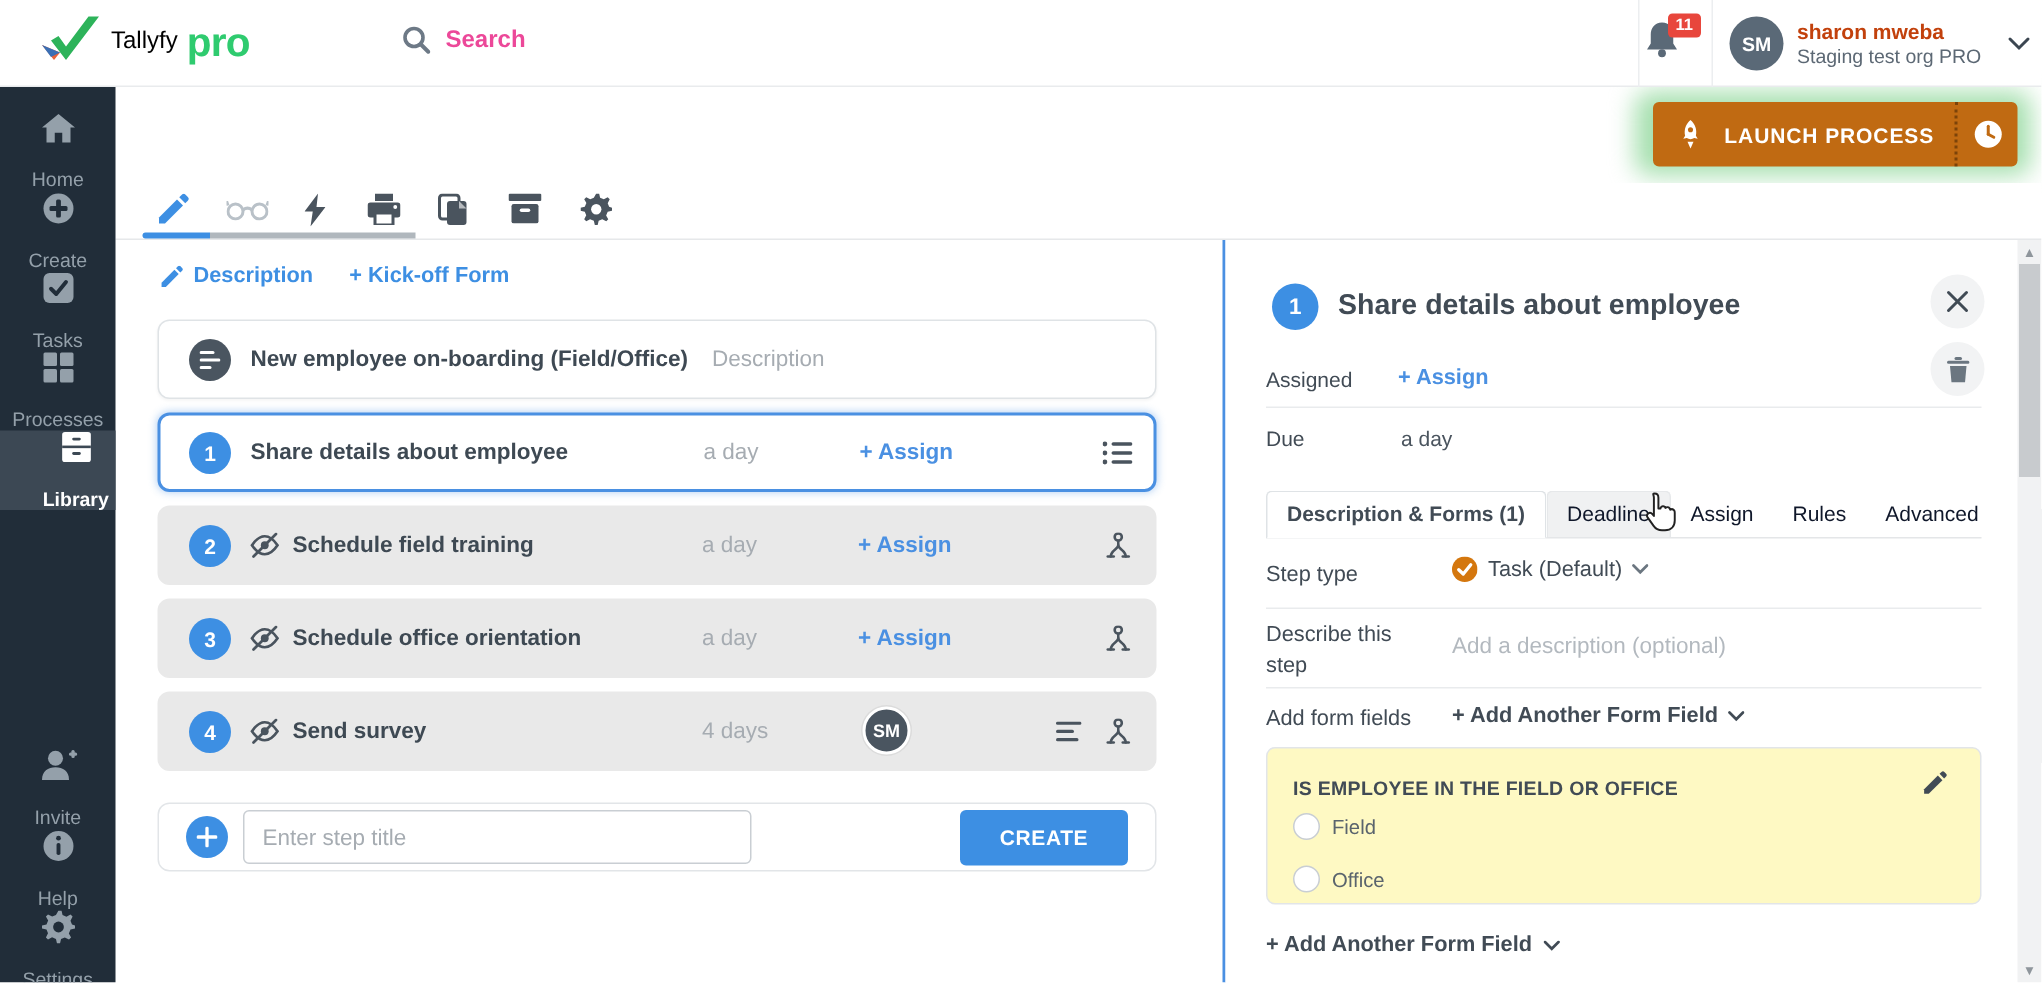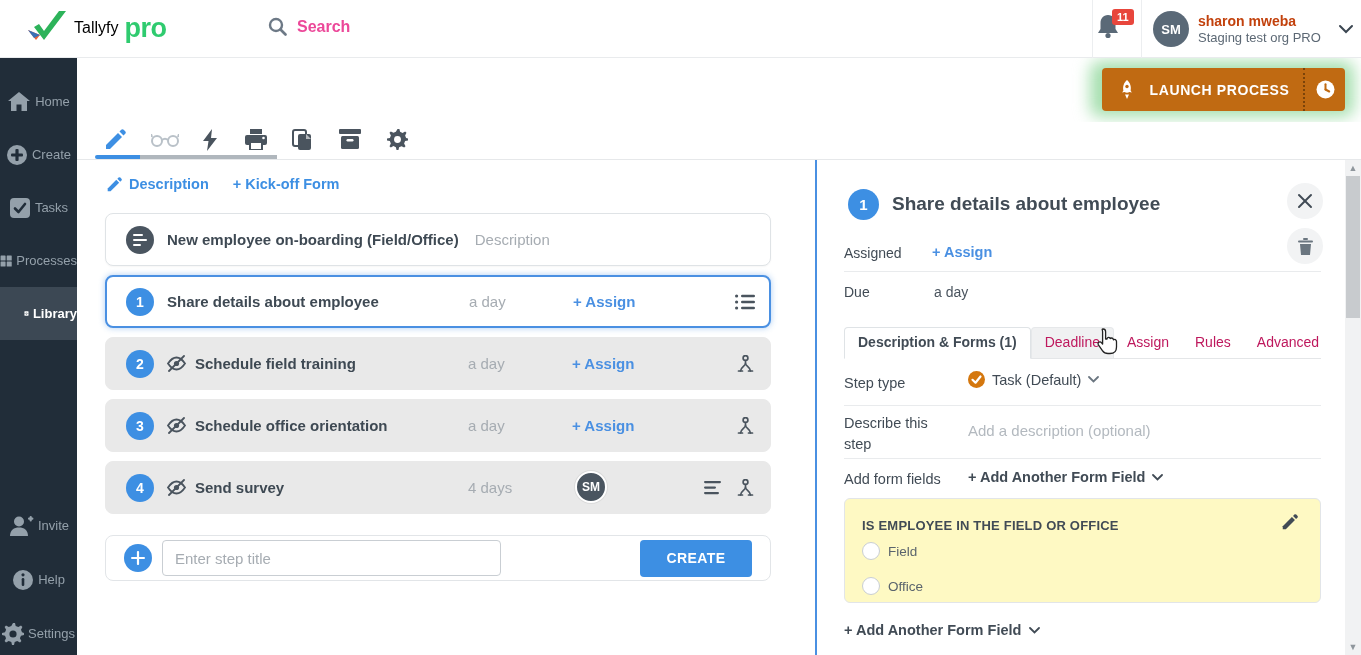--- a/index.html
+++ b/index.html
@@ -15,21 +15,21 @@
   .tb-divider { top:0; width:1px; height:58px; background:#eceef0; }
   .bell-wrap { left:1096px; top:13px; width:40px; height:36px; cursor:pointer; }
   .badge { position:absolute; left:16px; top:-4px; background:#e8463c; color:#fff; font-size:11px; font-weight:700; padding:2px 5px; border-radius:3px; }
   .avatar { width:36px; height:36px; border-radius:50%; background:#5a6977; color:#fff; font-size:13px; font-weight:700; display:flex; align-items:center; justify-content:center; }
   .user-wrap { left:1153px; top:11px; display:flex; align-items:center; gap:9px; cursor:pointer; }
   .user-name { font-size:14px; font-weight:700; color:#c2410c; line-height:17px; }
   .user-org { font-size:13px; color:#5c6874; line-height:16px; }
 
   
   .sidebar { left:0; top:58px; width:77px; height:597px; background:#212d39; z-index:20; }
-  .side-item { position:absolute; left:0; width:77px; height:53px; display:flex; align-items:center; justify-content:center; gap:4px; color:#94a0aa; font-size:13px; cursor:pointer; }
+  .side-item { position:absolute; left:0; width:77px; height:53px; display:flex; flex-direction:column; align-items:center; gap:16px; color:#94a0aa; font-size:13px; cursor:pointer; }
   .side-item.active { background:#3c4854; color:#fff; }
   .side-item svg { display:block; }
 
   
   .proc-header { left:77px; top:58px; width:1284px; height:64px; background:#fff; }
   .proc-icon { left:104px; top:77px; }
   .proc-kind { left:140px; top:71px; font-size:13px; color:#99a2ab; }
   .proc-title { left:140px; top:91px; font-size:16px; font-weight:700; color:#3e4953; }
   .launch-glow { left:1090px; top:61px; width:264px; height:56px; background:#a5dfae; border-radius:10px; filter:blur(8px); }
   .launch-btn { left:1102px; top:68px; width:243px; height:43px; background:#c06a12; border:none; border-radius:4px; color:#fff; font-family:"Liberation Sans",sans-serif; font-size:14px; font-weight:700; letter-spacing:.6px; display:flex; align-items:center; cursor:pointer; padding:0; }
@@ -71,21 +71,21 @@
   
   .v-divider { left:815px; top:160px; width:2px; height:495px; background:#4a90e2; }
   .panel { left:817px; top:160px; width:528px; height:495px; background:#fff; }
   .pnl-num { left:31px; top:29px; width:31px; height:31px; border-radius:50%; background:#3d8fe3; color:#fff; font-size:15px; font-weight:700; display:flex; align-items:center; justify-content:center; }
   .pnl-title { left:75px; top:33px; font-size:19px; font-weight:700; color:#414b55; }
   .round-btn { width:36px; height:36px; border-radius:50%; background:#f2f3f4; display:flex; align-items:center; justify-content:center; cursor:pointer; }
   .lbl { font-size:14px; color:#414b55; }
   .blue-link { font-size:14.5px; font-weight:700; color:#4a90e2; cursor:pointer; }
   .hr { position:absolute; left:27px; width:477px; height:1px; background:#e9ebed; }
   .tabs { left:27px; top:168px; width:477px; display:flex; align-items:flex-end; border-bottom:1px solid #e4e6e8; height:31px; }
-  .tab { font-size:14px; padding:6px 13px 8px; color:#be185d; cursor:pointer; white-space:nowrap; }
+  .tab { font-size:14px; padding:6px 13px 8px; color:#0f172a; cursor:pointer; white-space:nowrap; }
   .tab.active { color:#414b55; font-weight:700; background:#fff; border:1px solid #dfe3e6; border-bottom:1px solid #fff; border-radius:4px 4px 0 0; margin-bottom:-1px; }
   .tab.shaded { background:#f0f1f2; border:1px solid #e6e8ea; border-bottom:none; border-radius:4px 4px 0 0; }
   .frow-label { position:absolute; left:27px; font-size:14.5px; color:#414b55; }
   .frow-val { position:absolute; left:151px; display:flex; align-items:center; gap:7px; cursor:pointer; }
   .placeholder-txt { color:#b3b9bf; font-size:15px; }
   .dd-label { font-size:14.5px; font-weight:700; color:#414b55; }
   .field-card { left:27px; top:338px; width:477px; height:105px; border:1px solid #e2e5e8; border-radius:6px; background:#fef9c3;padding-left:48px; }
   .field-label { left:17px; top:19px; font-size:13px; font-weight:700; color:#414b55; letter-spacing:.2px; }
   .radio-row { position:absolute; left:17px; display:flex; align-items:center; gap:8px; cursor:pointer; }
   .radio { width:18px; height:18px; border-radius:50%; border:1.5px solid #c9ced3; background:#fff; }

